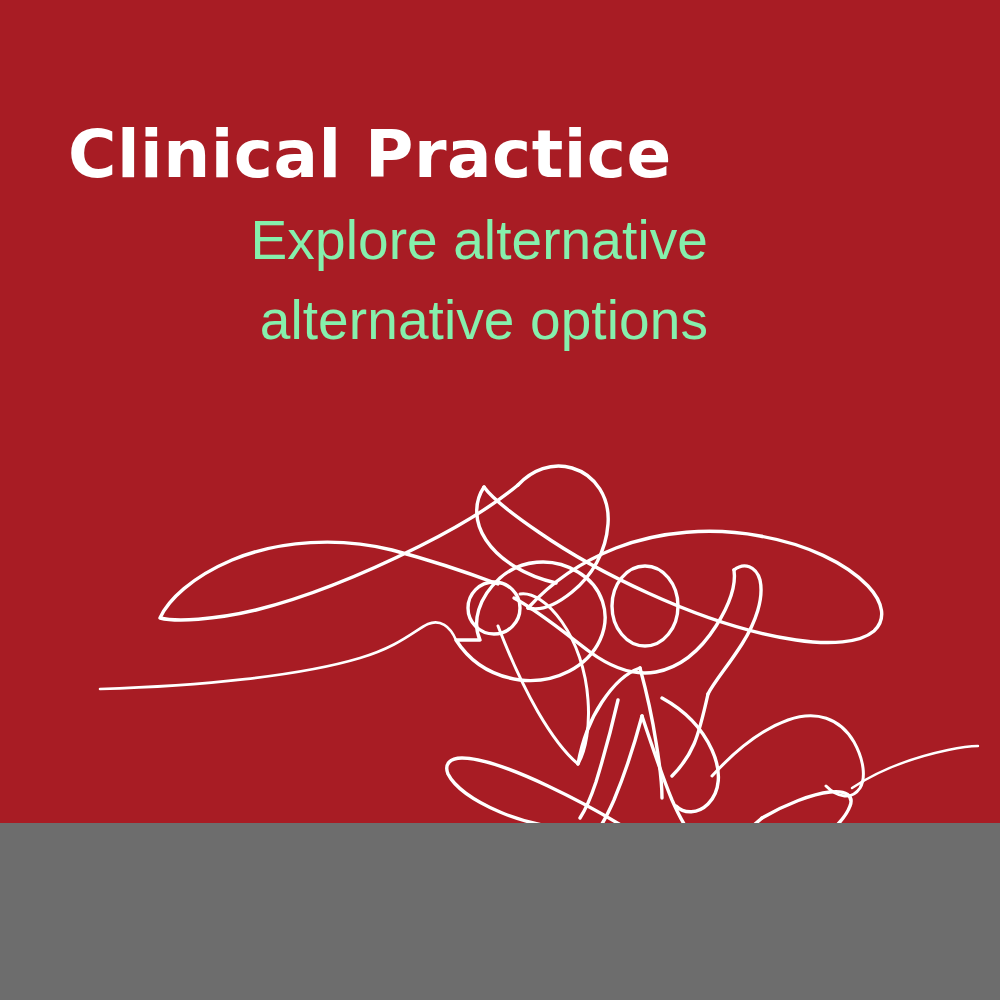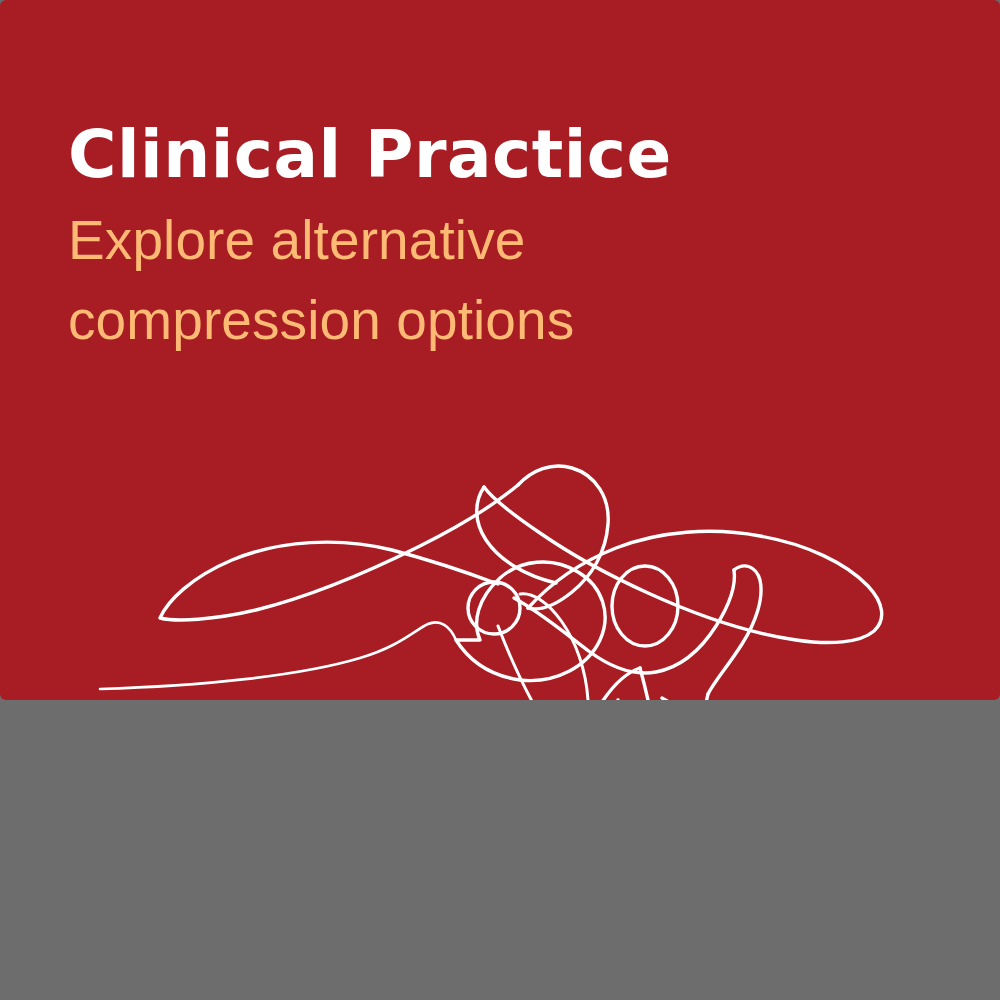--- a/index.html
+++ b/index.html
@@ -3,25 +3,24 @@
 <meta charset="utf-8">
 <style>
   html, body {
     margin: 0;
     padding: 0;
     background: #6d6d6d;
   }
   #card {
     position: relative;
     width: 1000px;
-    height: 700px;
+    height: 823px;
     background: #A81C24;
     overflow: hidden;
     font-family: "Liberation Sans", sans-serif;
-    border-radius: 6px;
     -webkit-font-smoothing: antialiased;
   }
 
   
   #title {
     position: absolute;
     left: 68px;
     top: 76px;
     font-family: "DejaVu Sans", sans-serif;
     font-size: 66px;
@@ -34,23 +33,24 @@
 
   
   #subtitle {
     position: absolute;
     left: 68px;
     top: 200px;
     width: 640px;
     font-family: "Liberation Sans", sans-serif;
     font-size: 55px;
     font-weight: 400;
-    color: #fdba74;
+    color: #86efac;
     line-height: 1.46;
     letter-spacing: 0.1px;
+    text-align: right;
   }
   #subtitle .ln { display: block; white-space: nowrap; }
 
   
   #illustration {
     position: absolute;
     left: 0;
     top: 0;
     width: 1000px;
     height: 1000px;
@@ -129,21 +129,21 @@
                C 864 760, 866 778, 860 788 C 852 800, 838 798, 826 786" stroke-width="3.0"></path>
       <path d="M852 788 C 876 772, 910 758, 948 750 C 962 747, 972 746, 978 746" stroke-width="2.4"></path>
 
     </g>
   </svg>
 
   <h1 id="title">Clinical Practice</h1>
 
   <div id="subtitle">
     <span class="ln">Explore alternative</span>
-    <span class="ln">compression options</span>
+    <span class="ln">alternative options</span>
   </div>
 
   <div id="footer">
 
     
     
 
     
     
 

